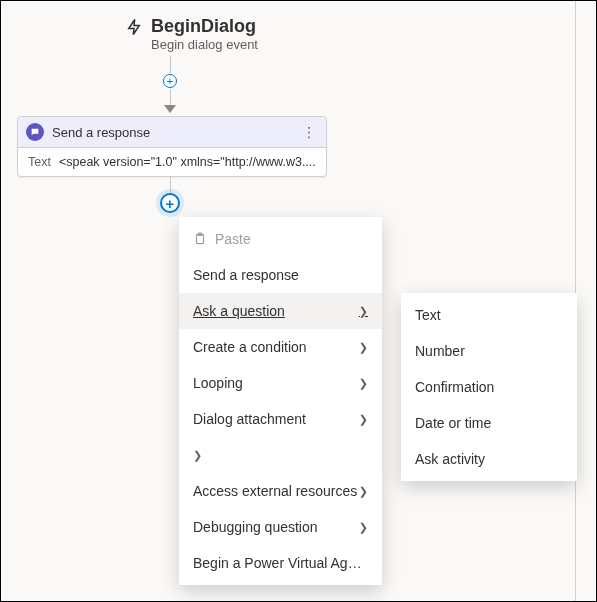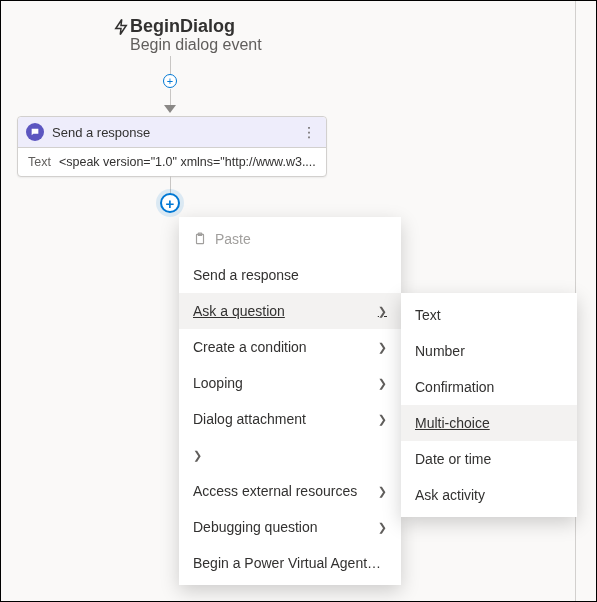--- a/index.html
+++ b/index.html
@@ -24,28 +24,29 @@
     right: 20px;
     top: 0;
     bottom: 0;
     width: 1px;
     background: #d2d0ce;
   }
 
   
   .trigger {
     position: absolute;
-    left: 111px;
+    left: 124px;
     top: 14px;
     display: flex;
     align-items: flex-start;
+    gap: 8px;
   }
   .trigger svg { flex: none; margin-top: 3px; }
   .trigger-title { font-size: 18px; font-weight: 600; line-height: 22px; }
-  .trigger-sub { font-size: 16px; color: #605e5c; line-height: 16px; }
+  .trigger-sub { font-size: 13px; color: #605e5c; line-height: 16px; }
 
   
   .vline {
     position: absolute;
     left: 169px;
     width: 0;
     border-left: 1px solid #c8c6c4;
   }
   .vline.seg1 { top: 55px; height: 20px; }
   .vline.seg2 { top: 88px; height: 22px; }
@@ -133,21 +134,21 @@
     white-space: nowrap;
     overflow: hidden;
     text-overflow: ellipsis;
   }
 
   
   .menu {
     position: absolute;
     left: 178px;
     top: 216px;
-    width: 222px;
+    width: 203px;
     background: #fff;
     box-shadow: 0 6px 18px rgba(0,0,0,0.18);
     padding: 4px 0;
   }
   .menu-item {
     display: flex;
     align-items: center;
     justify-content: space-between;
     padding: 0 14px;
     height: 36px;
@@ -261,23 +262,20 @@
     <div id="submenu-items">
         <div class="menu-item">
           <span class="lbl">Text</span>
         </div>
         <div class="menu-item">
           <span class="lbl">Number</span>
         </div>
         <div class="menu-item">
           <span class="lbl">Confirmation</span>
         </div>
-        <div class="menu-item hovered">
-          <span class="lbl">Multi-choice</span>
-        </div>
         <div class="menu-item">
           <span class="lbl">Date or time</span>
         </div>
         <div class="menu-item">
           <span class="lbl">Ask activity</span>
         </div>
       </div>
   </div>
 </div>
 

